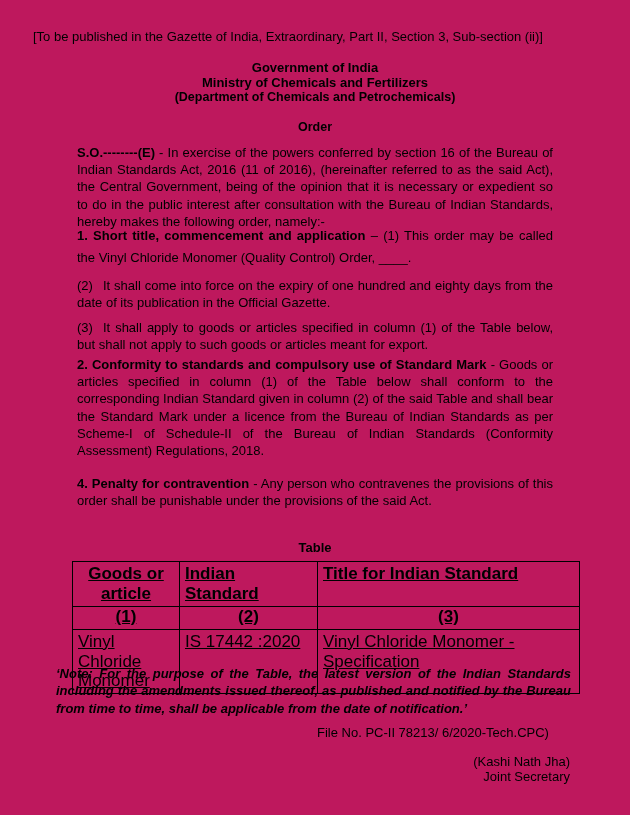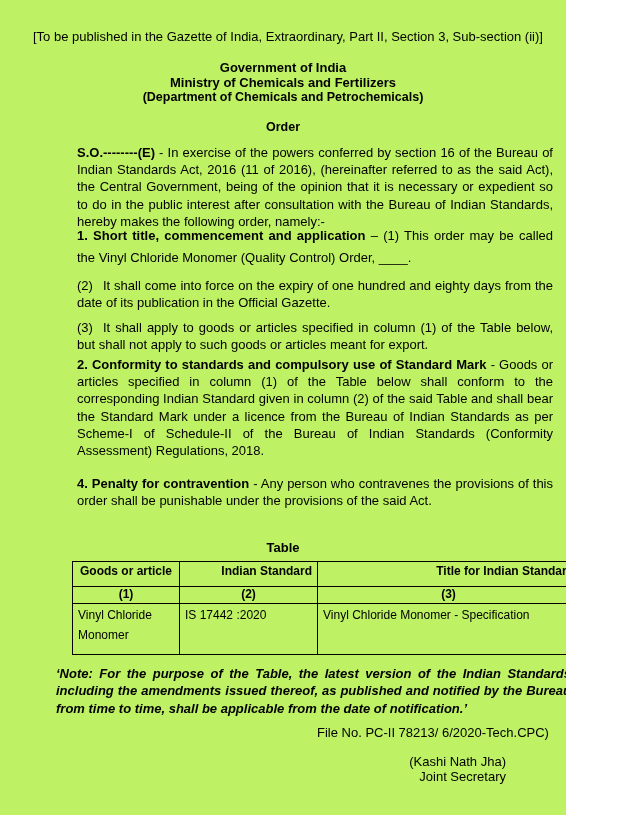--- a/index.html
+++ b/index.html
@@ -1,21 +1,21 @@
 <!DOCTYPE html>
 <html><head>
 <meta charset="utf-8">
 <title>Gazette Order</title>
 <style>
   html, body { margin: 0; padding: 0; background: #ffffff; }
   .page {
     position: relative;
-    width: 566px;
+    width: 630px;
     height: 815px;
-    background: #bef264;
+    background: #be185d;
     color: #000000;
     font-family: "Liberation Sans", sans-serif;
     font-size: 13px;
     overflow: hidden;
   }
   .abs { position: absolute; }
   .gazette-line {
     left: 33px; top: 29px;
     font-size: 13px;
     white-space: nowrap;
@@ -52,31 +52,32 @@
     left: 0; right: 0; top: 540px;
     text-align: center;
     font-weight: bold;
   }
   table.doc-table {
     position: absolute;
     left: 72px; top: 561px;
     width: 507px;
     border-collapse: collapse;
     table-layout: fixed;
-    font-size: 12px;
+    font-size: 17px;
     color: #000;
+    text-decoration: underline;
   }
   table.doc-table th, table.doc-table td {
     border: 1.5px solid #000;
     padding: 2px 5px;
     vertical-align: top;
   }
   table.doc-table th {
     font-weight: bold;
-    text-align: right;
+    text-align: left;
     height: 20px;
   }
   table.doc-table th.center { text-align: center; }
   table.doc-table td.num {
     font-weight: bold;
     text-align: center;
     height: 13px;
     padding: 0 5px 2px;
   }
   table.doc-table tr.data-row td {

